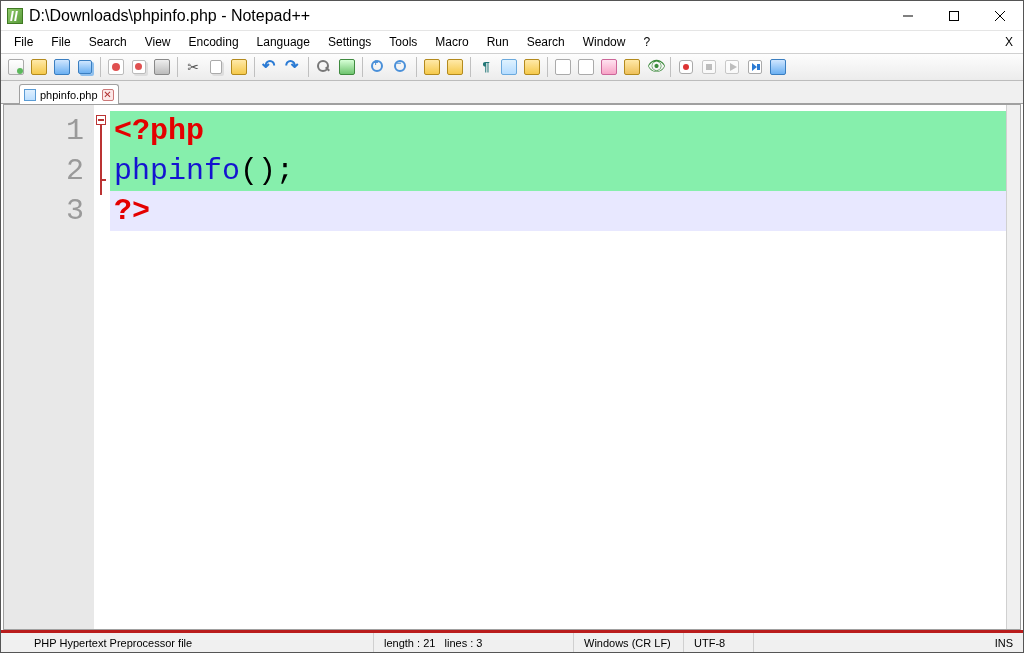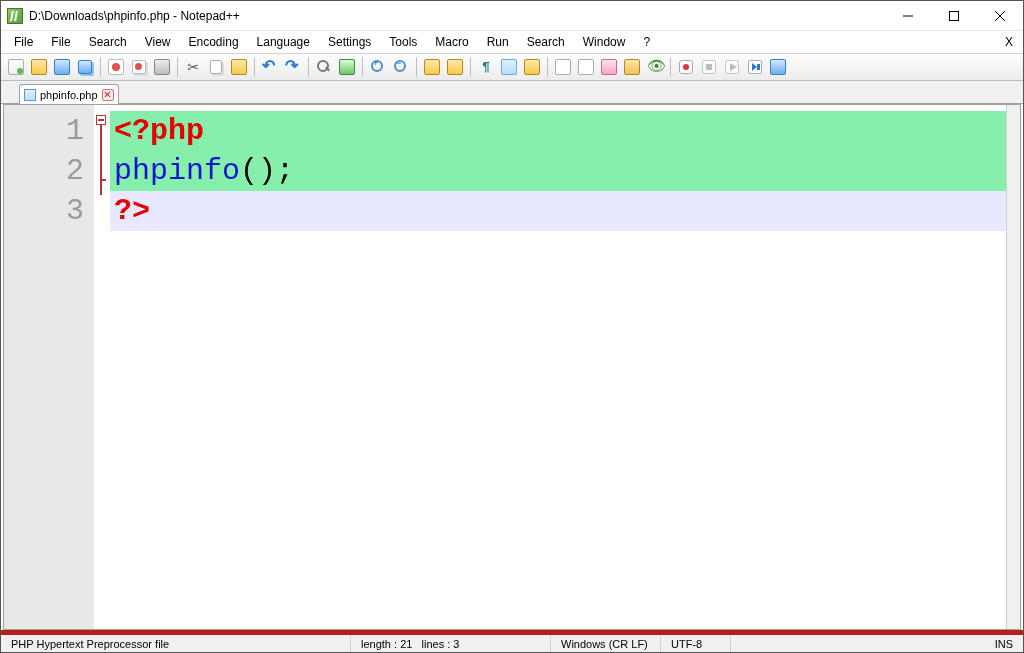--- a/index.html
+++ b/index.html
@@ -28,21 +28,21 @@
     background: linear-gradient(135deg,#8fc96b,#5a9c3a);
     border:1px solid #3f7a22;
     display:inline-block;
     position:relative;
   }
   .titlebar .app-icon::after {
     content:""; position:absolute; left:3px; top:2px; width:2px; height:10px; background:#fff;
     box-shadow: 4px 0 0 #fff;
     transform: skewX(-10deg);
   }
-  .titlebar .title { flex: 0 0 auto; color:#000; font-size:12px; }
+  .titlebar .title { flex: 0 0 auto; color:#000; font-size:16px; }
   .titlebar .spacer { flex:1; }
   .win-controls { display:flex; height:100%; }
   .win-btn {
     width:46px; height:100%;
     display:flex; align-items:center; justify-content:center;
     color:#000; font-size:10px;
   }
 
   
   .menubar {
@@ -163,26 +163,27 @@
   .bg-peach { background:#86efac; }
   .bg-selline { background:#e8e8ff; }
   .tok-tag { color:#e40000; font-weight:bold; }
   .tok-func { color:#1414d0; font-weight:normal; }
   .tok-punc { color:#000; }
   .editor-right-scroll { width:14px; background:#f0f0f0; border-left:1px solid #d0d0d0; }
 
   
   .statusbar {
     height:22px;
-    border-top:5px solid #b91c1c;
+    border-top:3px solid #b91c1c;
     background:#f0f0f0;
     display:flex;
     align-items:center;
     font-size:11px;
     color:#000;
+    padding-left:23px;
   }
   .statusbar .cell {
     padding:0 10px;
     height:100%;
     display:flex; align-items:center;
     border-right:1px solid #d0d0d0;
   }
   .statusbar .cell.first { width:350px; border-left:none; }
   .statusbar .cell.center { width:200px; }
   .statusbar .cell.caret { width:260px; }

